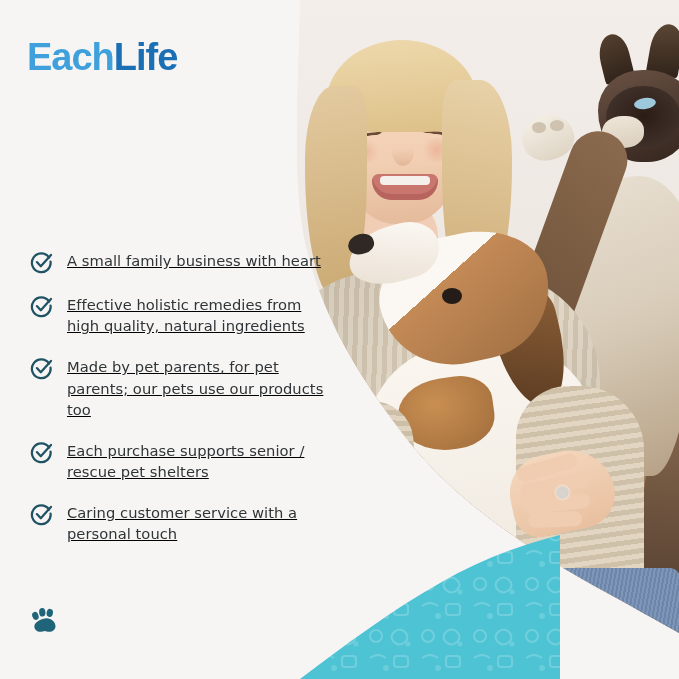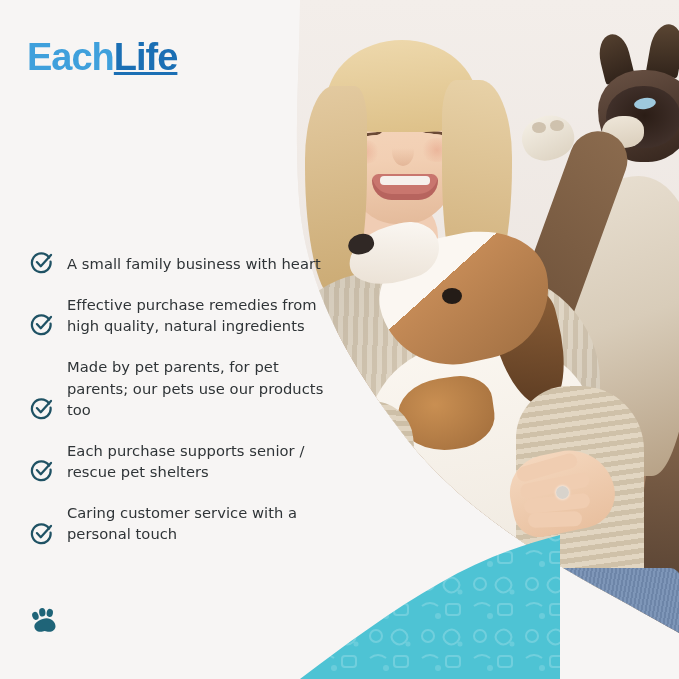--- a/index.html
+++ b/index.html
@@ -353,40 +353,40 @@
   .logo-line1 {
     font-size: 38px; font-weight: 700; letter-spacing: -1px;
     line-height: 1; white-space: nowrap;
   }
   .logo-line2 {
     font-size: 38px; font-weight: 700; letter-spacing: -1px;
     line-height: 1; white-space: nowrap; margin-top: 2px; padding-left: 42px;
     position: relative;
   }
   .lg-best { color: #3fa0dc; }
-  .lg-life { color: #1b6fb4; text-decoration: underline; }
+  .lg-life { color: #1b6fb4; }
   .lg-four { color: #1b6fb4; }
   .lg-pets { color: #3fa0dc; }
   .logo-paw {
     position: absolute; left: 58px; top: 14px; width: 15px; height: 14px;
   }
 
   #headline {
     position: absolute; left: 32px; top: 163px; width: 290px;
     color: #1f5264;
     font-size: 27px; font-weight: 700; line-height: 1.26;
     letter-spacing: .2px;
   }
   #headline .hl-2 { display: block; }
 
   #bullets {
     position: absolute; left: 30px; top: 250px; width: 300px;
   }
   .bullet {
-    display: flex; align-items: flex-end; gap: 14px; margin-bottom: 20px;
+    display: flex; align-items: flex-start; gap: 14px; margin-bottom: 20px; text-decoration: underline;
   }
   .bullet-icon { flex: 0 0 auto; width: 23px; height: 23px; margin-top: 1px; }
   .bullet-text {
     color: #2f3437; font-size: 14.7px; line-height: 1.44;
     font-family: "DejaVu Sans", sans-serif;
     letter-spacing: .05px; max-width: 260px;
   }
 
   #footer-paw {
     position: absolute; left: 27px; top: 603px; width: 36px; height: 36px;
@@ -519,21 +519,21 @@
           <path d="M9.6 15.4 L15 21.2 L29.2 5.4" fill="none" stroke="#1f5264" stroke-width="3.1" stroke-linecap="round" stroke-linejoin="round"></path>
         </svg>
         <span class="bullet-text">A small family business with heart</span>
       </li>
 
       <li class="bullet">
         <svg class="bullet-icon" viewBox="0 0 32 32">
           <path d="M26.5 9.2a13 13 0 1 0 2.1 5.6" fill="none" stroke="#1f5264" stroke-width="3.1" stroke-linecap="round"></path>
           <path d="M9.6 15.4 L15 21.2 L29.2 5.4" fill="none" stroke="#1f5264" stroke-width="3.1" stroke-linecap="round" stroke-linejoin="round"></path>
         </svg>
-        <span class="bullet-text">Effective purchase remedies from high quality, natural ingredients</span>
+        <span class="bullet-text">Effective holistic remedies from high quality, natural ingredients</span>
       </li>
 
       <li class="bullet">
         <svg class="bullet-icon" viewBox="0 0 32 32">
           <path d="M26.5 9.2a13 13 0 1 0 2.1 5.6" fill="none" stroke="#1f5264" stroke-width="3.1" stroke-linecap="round"></path>
           <path d="M9.6 15.4 L15 21.2 L29.2 5.4" fill="none" stroke="#1f5264" stroke-width="3.1" stroke-linecap="round" stroke-linejoin="round"></path>
         </svg>
         <span class="bullet-text">Made by pet parents, for pet parents; our pets use our products too</span>
       </li>
 

